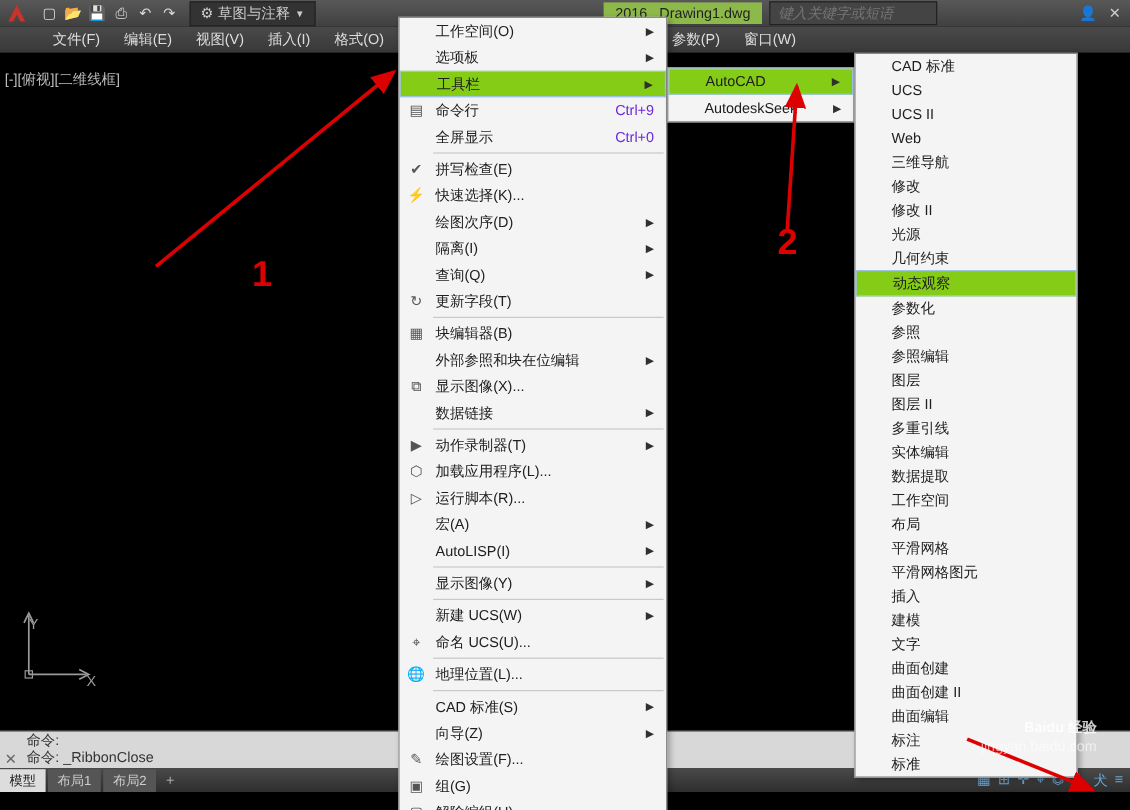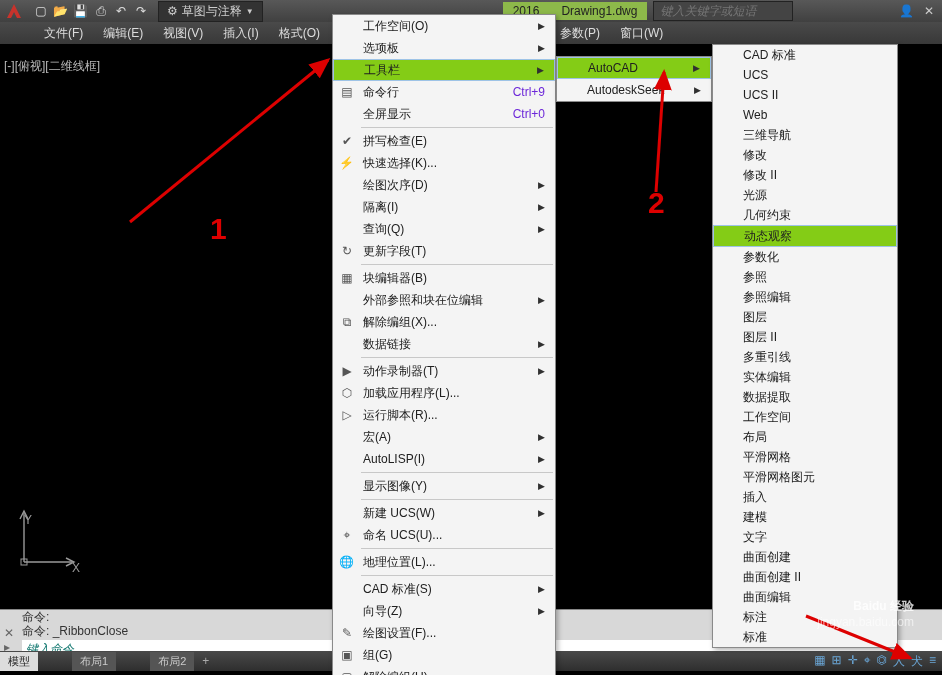--- a/index.html
+++ b/index.html
@@ -3,21 +3,21 @@
 <meta charset="utf-8">
 <style>
 * { margin: 0; padding: 0; box-sizing: border-box; font-family: "Microsoft YaHei", SimSun, Arial, sans-serif; font-size: 12px; }
 body { background: #000; width: 942px; height: 675px; overflow: hidden; position: relative; }
 
 .titlebar { height: 22px; background: linear-gradient(#585858,#404040); display: flex; align-items: center; color: #ccc; }
 .titlebar .logo { width: 28px; height: 20px; display: flex; align-items: center; justify-content: center; }
 .titlebar .qat { display: flex; gap: 2px; margin-left: 4px; }
 .titlebar .qat .btn { width: 18px; height: 18px; display: flex; align-items: center; justify-content: center; color: #ddd; cursor: pointer; }
 .titlebar .ws { margin-left: 8px; background: #333; border: 1px solid #222; padding: 1px 8px; color: #ccc; display: flex; align-items: center; gap: 4px; }
-.titlebar .doc { background: #8db94a; color: #222; padding: 2px 10px; margin-left: 240px; display: flex; gap: 22px; }
+.titlebar .doc { background: #8db94a; color: #222; padding: 2px 10px; margin-left: 240px; display: flex; gap: 10px; }
 .titlebar .search { margin-left: 6px; background: #444; border: 1px solid #222; color: #888; padding: 2px 6px; width: 140px; font-style: italic; }
 .titlebar .right { margin-left: auto; margin-right: 4px; display: flex; gap: 4px; }
 .titlebar .right .btn { width: 18px; height: 18px; color: #ccc; display: flex; align-items: center; justify-content: center; }
 
 .menubar { height: 22px; background: linear-gradient(#4a4a4a,#383838); display: flex; align-items: center; }
 .menubar .item { color: #ddd; padding: 3px 10px; cursor: pointer; }
 .menubar .gap { width: 220px; }
 
 .viewport { position: absolute; top: 44px; left: 0; right: 0; bottom: 64px; background: #000; }
 .viewport-label { position: absolute; top: 14px; left: 4px; color: #bbb; font-size: 12px; }
@@ -41,23 +41,23 @@
 .menu-sub2 .row { height: 20px; }
 
 .annotation { position: absolute; color: #d00; font-size: 30px; font-weight: bold; font-family: Arial; z-index: 40; pointer-events: none; }
 .ann1 { top: 212px; left: 210px; }
 .ann2 { top: 186px; left: 648px; }
 
 .cmdline { position: absolute; left: 0; right: 0; bottom: 20px; height: 46px; background: #d8d8d8; border-top: 1px solid #888; color: #333; font-family: Consolas, monospace; font-size: 12px; padding-left: 22px; }
 .cmdline .hist { color: #333; line-height: 14px; }
 .cmdline .inp { background: #fff; margin-top: 2px; color: #0f766e; font-style: italic; padding: 1px 4px; }
 
-.statusbar { position: absolute; left: 0; right: 0; bottom: 4px; height: 20px; background: linear-gradient(#4a4a4a,#2e2e2e); display: flex; align-items: center; }
+.statusbar { position: absolute; left: 0; right: 0; bottom: 15px; height: 20px; background: linear-gradient(#4a4a4a,#2e2e2e); display: flex; align-items: center; }
 .statusbar .tab { background: #ddd; color: #222; padding: 2px 8px; margin-right: 2px; font-size: 11px; }
-.statusbar .tab.inactive { background: #555; color: #ccc; margin-left: 32px; }
+.statusbar .tab.inactive { background: #555; color: #ccc; }
 .statusbar .plus { color: #aaa; padding: 2px 6px; }
 .statusbar .right { margin-left: auto; display: flex; gap: 6px; color: #6aa6d6; padding-right: 6px; }
 
 .watermark { position: absolute; right: 28px; bottom: 46px; color: rgba(255,255,255,0.8); font-size: 28px; font-weight: bold; z-index: 50; pointer-events: none; text-align: right; }
 .watermark .sub { font-size: 12px; color: rgba(255,255,255,.6); font-weight: normal; }
 
 svg.arrow { position: absolute; z-index: 30; pointer-events: none; }
 </style>
 </head>
 <body>
@@ -178,21 +178,21 @@
       <span class="ico">▦</span>
       <span class="lbl">块编辑器(B)</span>
     </div>
   <div class="row">
       <span class="ico"></span>
       <span class="lbl">外部参照和块在位编辑</span>
       <span class="arr">▶</span>
     </div>
   <div class="row">
       <span class="ico">⧉</span>
-      <span class="lbl">解除编组(X)...</span>
+      <span class="lbl">显示图像(X)...</span>
     </div>
   <div class="row">
       <span class="ico"></span>
       <span class="lbl">数据链接</span>
       <span class="arr">▶</span>
     </div>
   <div class="row sep"></div>
   <div class="row">
       <span class="ico">▶</span>
       <span class="lbl">动作录制器(T)</span>

